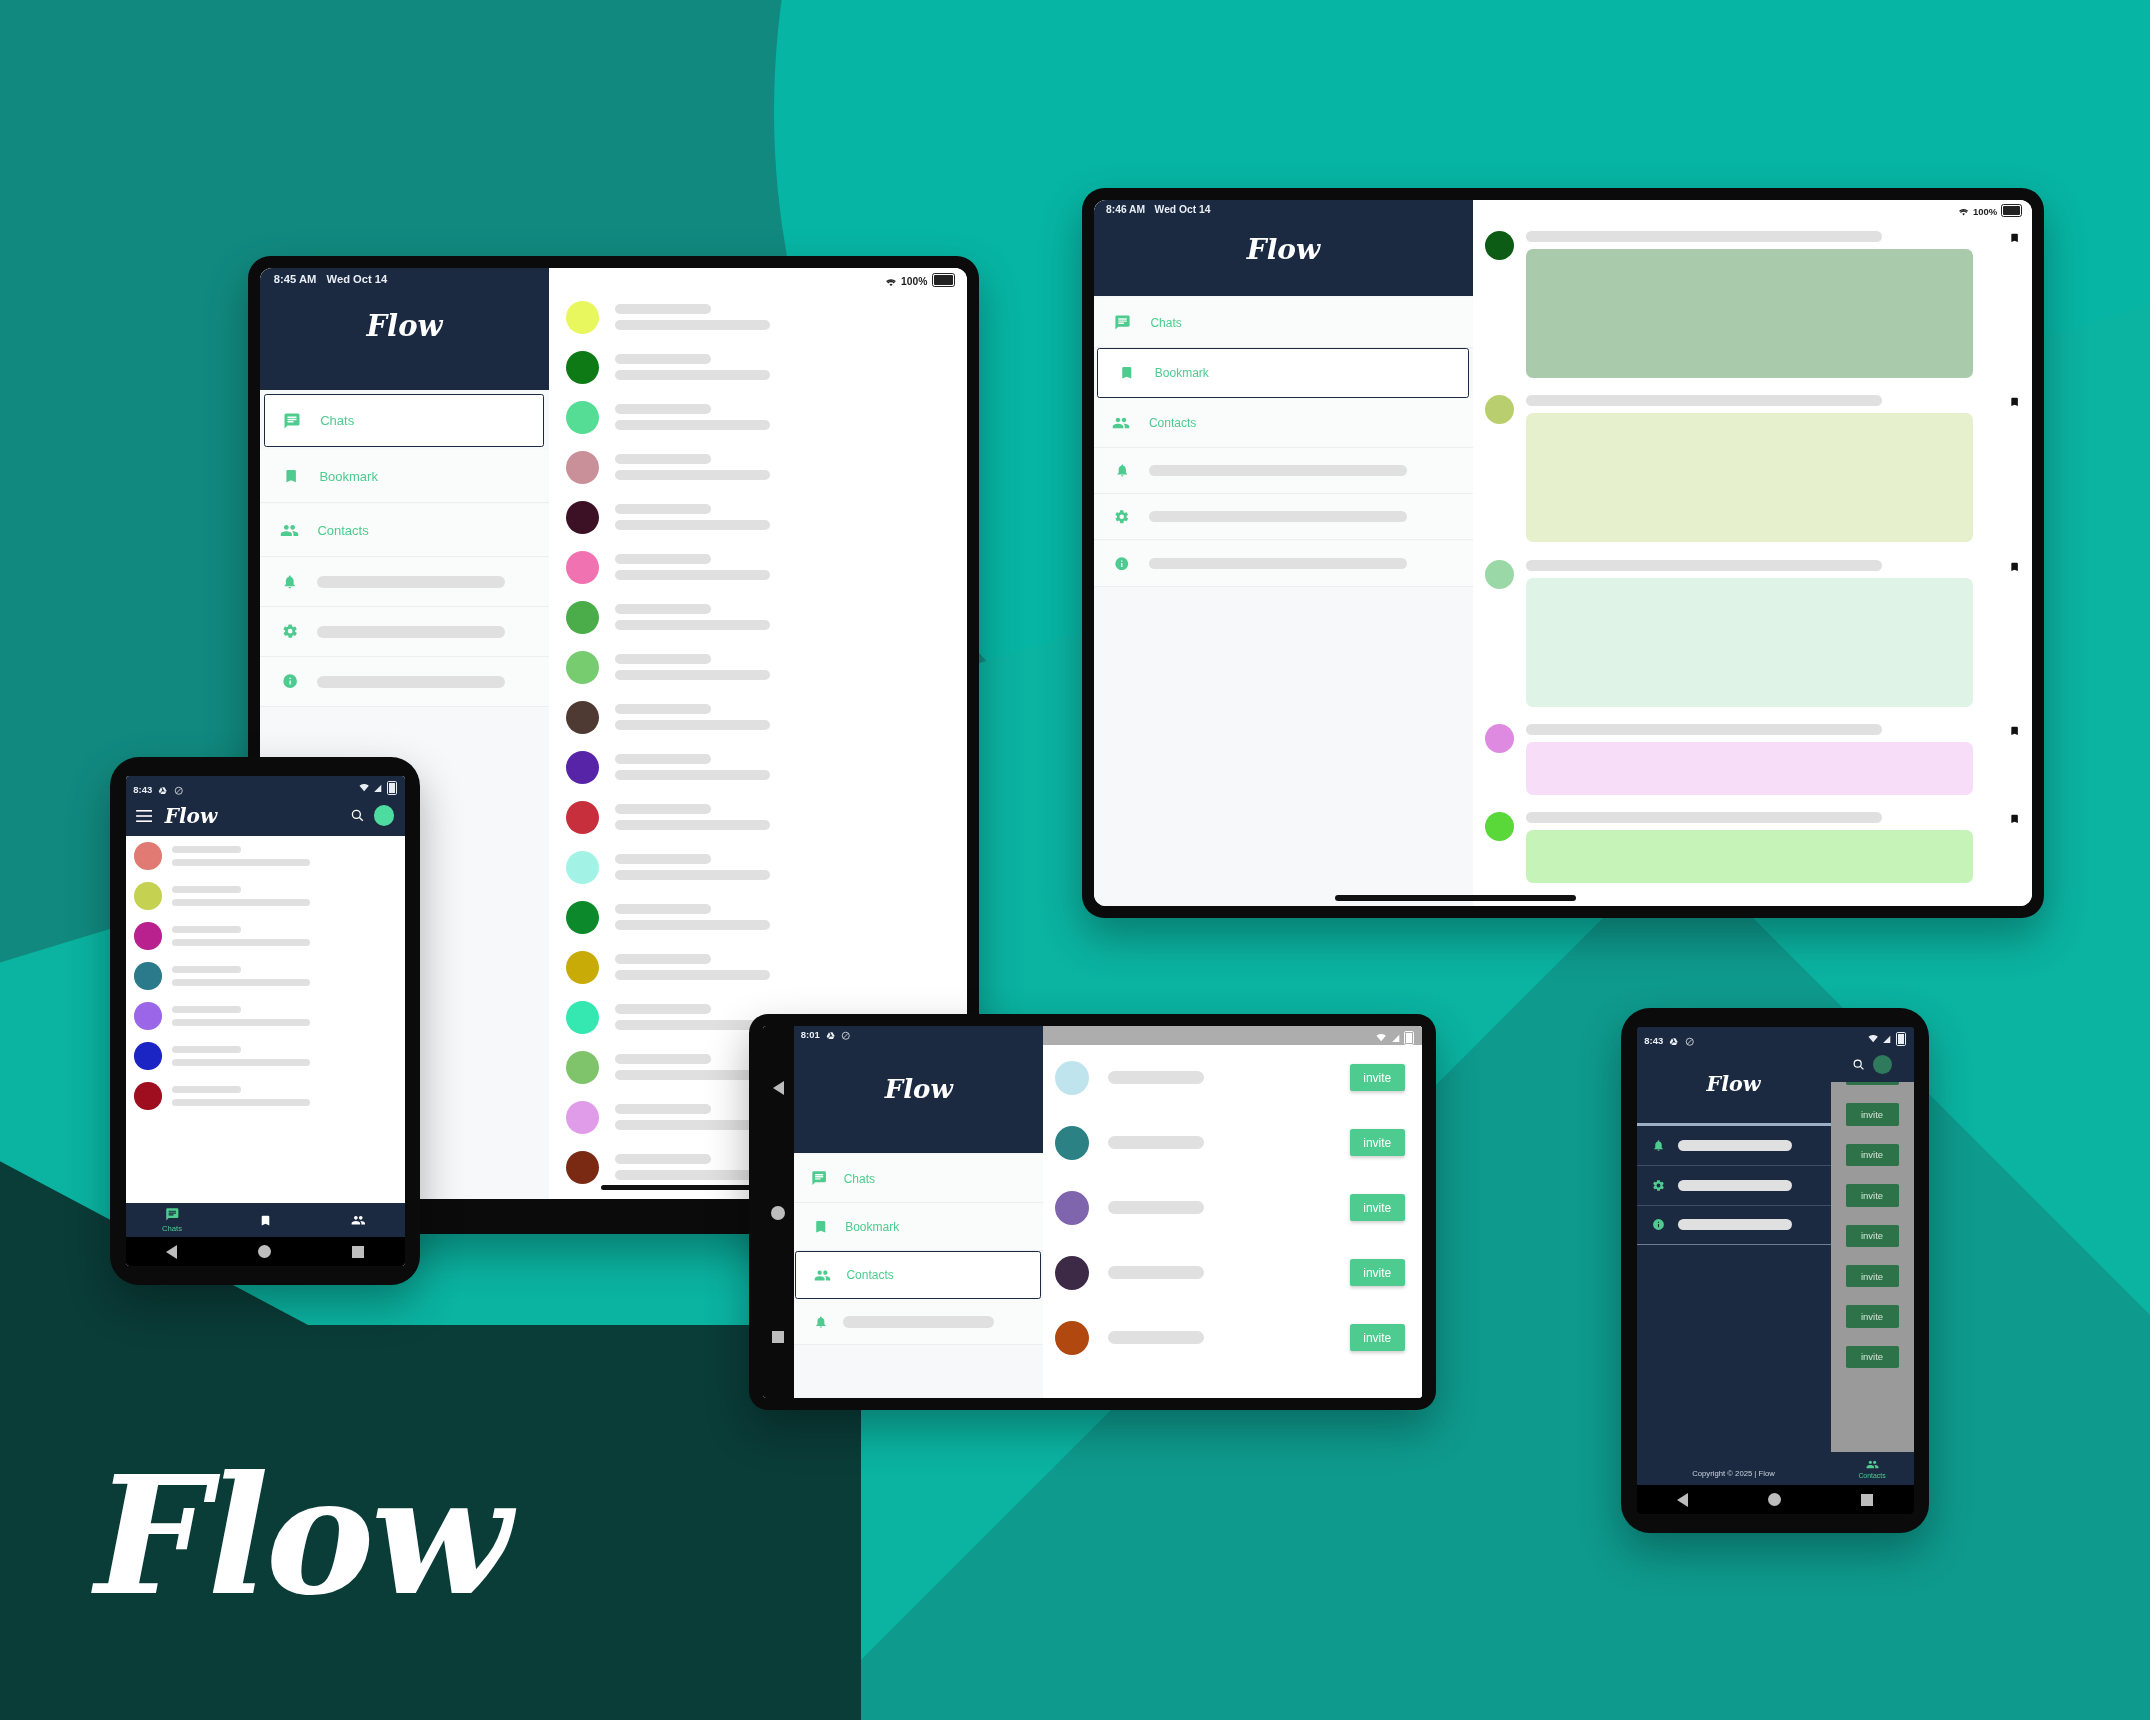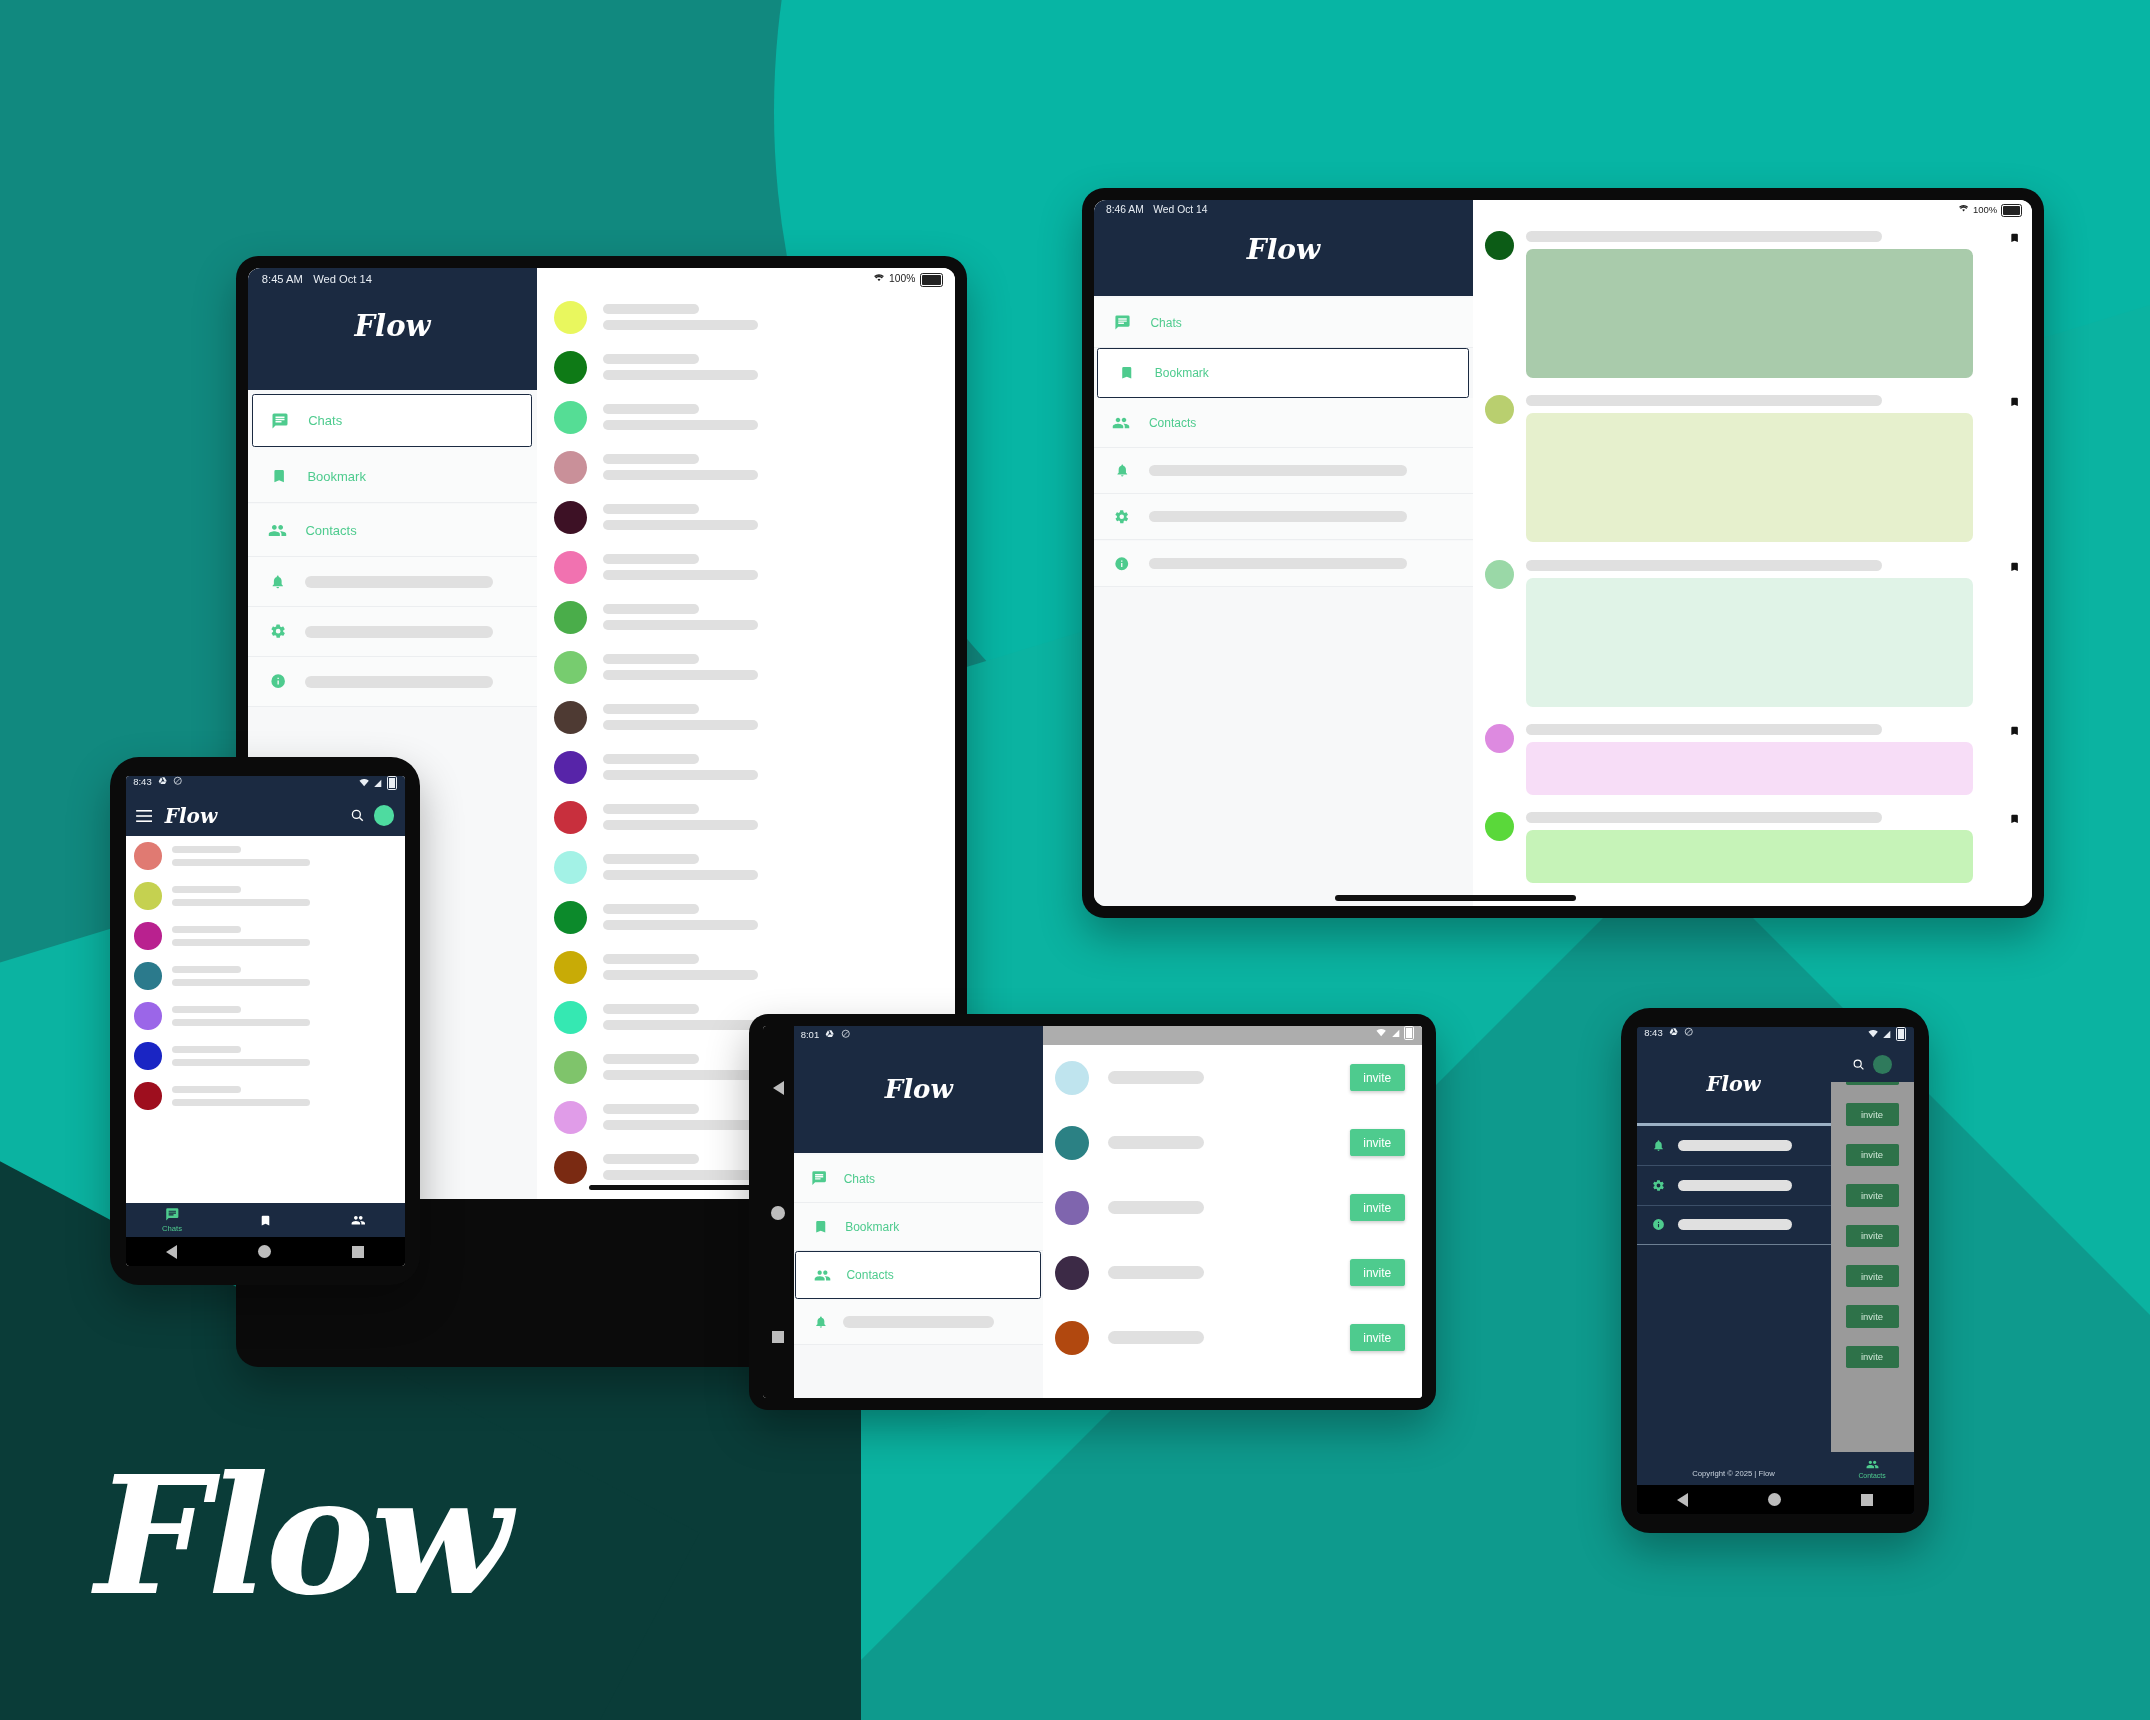--- a/index.html
+++ b/index.html
@@ -79,23 +79,24 @@
 
   
   .navy { background:#1b2a41; }
   .brand-script {
     font-family:"DejaVu Serif", serif;
     font-style: italic;
     font-weight: bold;
     color:#ffffff;
   }
   .statusbar {
-    display:flex; align-items:flex-start;
+    display:flex; align-items:flex-end;
     color:#e9eef4;
     font-size:11.2px;
+    font-weight:bold;
   }
   .statusbar .right { margin-left:auto; display:flex; align-items:center; gap:4.3px; }
 
   .sidebar { background:#f7f8f9; }
   .side-row {
     display:flex; align-items:center;
     border-bottom:0.9px solid #eceef0;
     box-sizing:border-box;
     background:#fafbfb;
   }
@@ -139,21 +140,21 @@
 
   <div class="bg-base"></div>
   <div class="bg-circle"></div>
   <div class="bg-diag"></div>
   <div class="bg-wedge-right"></div>
   <div class="bg-dark-wedge2"></div>
   <div class="bg-dark-wedge"></div>
 
   <div class="wordmark brand-script" style="font-family:'DejaVu Serif',serif;">Flow</div>
 
-  <div class="device" style="left:236px; top:256px; width:731px; height:1111px; border-radius:22.4px;">
+  <div class="device" style="left:248px; top:256px; width:731px; height:978px; border-radius:22.4px;">
     <div class="screen" style="left:12px; top:12px; width:707px; height:931px; border-radius:12px;">
 
       <div class="sidebar" style="position:absolute; left:0; top:0; width:289px; height:100%;">
         <div class="navy" style="position:absolute; left:0; top:0; width:100%; height:122px;">
           <div class="statusbar" style="position:absolute; left:13.8px; top:5.2px; width:258px; font-size:11.2px; gap:10.3px;">
             <span>8:45 AM</span>
             <span>Wed Oct 14</span>
           </div>
           <div class="brand-script" style="position:absolute; left:0; top:41px; width:100%; text-align:center; font-size:29px;">Flow</div>
         </div>

